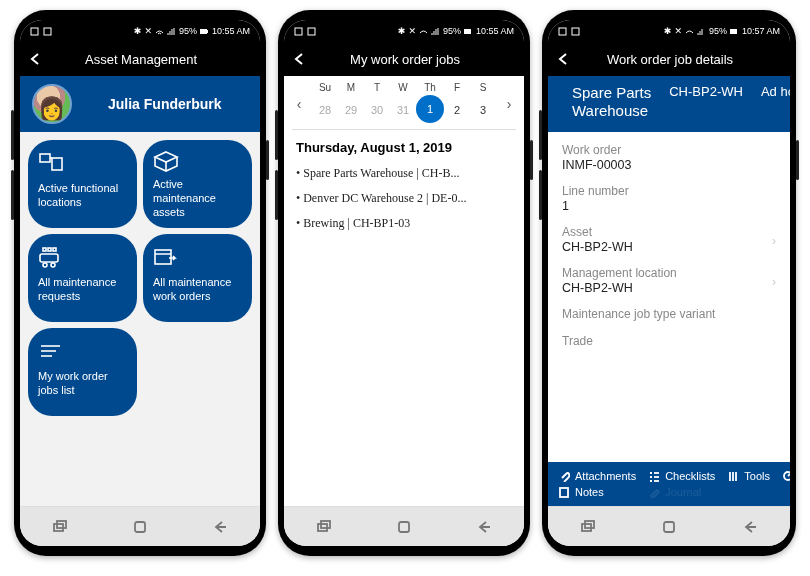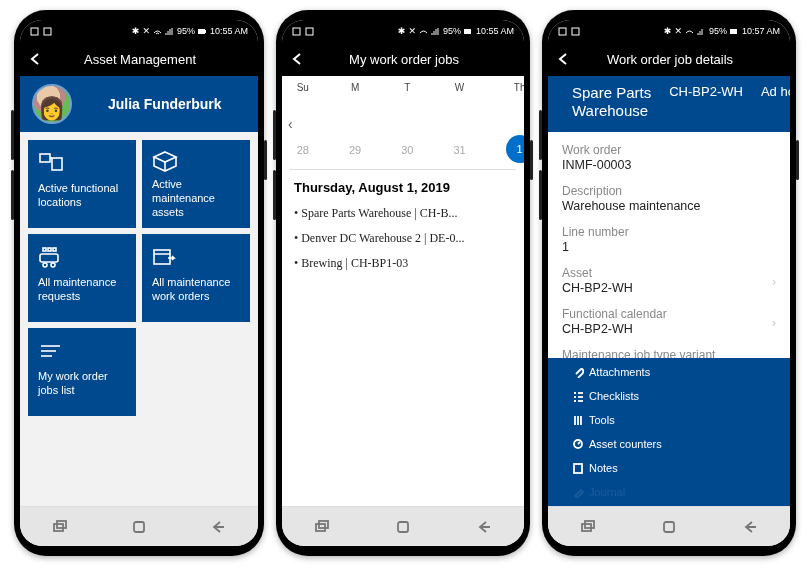--- a/index.html
+++ b/index.html
@@ -103,35 +103,35 @@
   .tile {
     background:#00498e;
     color:#fff;
     padding:10px 10px;
     display:flex;
     flex-direction:column;
     justify-content:flex-start;
     font-size:11px;
     line-height:1.25;
     gap:6px;
+    border-radius:24px;
   }
   .tile .t-icon { height:26px; display:flex; align-items:center;}
   .tile .t-icon svg { width:26px; height:22px; fill:none; stroke:#fff; stroke-width:1.6;}
   
   .cal-head {
     display:flex; align-items:center; padding:6px 6px 0;
     gap:4px;
   }
   .cal-nav { width:18px; text-align:center; color:#555; font-size:14px; }
   .cal-days {
     flex:1;
     display:grid;
     grid-template-columns: repeat(7,1fr);
     text-align:center;
-    gap:40px;
   }
   .dow { font-size:10px; color:#444; padding-bottom:2px;}
   .dnum { font-size:11px; color:#aaa; height:30px; display:flex; align-items:center; justify-content:center;}
   .dnum.current { background:#006fc9; color:#fff; border-radius:50%; width:28px; height:28px; margin:0 auto;}
   .dnum.inmonth { color:#333; }
   .cal-divider { border-top:1px solid #ddd; margin:4px 8px 0;}
   .cal-date { font-weight:600; font-size:13px; padding:10px 12px 6px; }
   .cal-item { font-size:12px; padding:5px 12px; color:#222;font-family:Liberation Serif, serif;}
   .cal-item::before { content:"• "; }
   
@@ -148,24 +148,23 @@
   .p3-tabs .tab.main { font-size:15px; line-height:1.2; }
   .detail-body { flex:1; overflow:hidden; padding:6px 14px 0; font-size:11px; color:#555;}
   .field { padding:5px 0 7px; position:relative;}
   .field .lab { font-size:12px; color:#888; margin-bottom:1px;}
   .field .val { font-size:12.5px; color:#222;}
   .field .chev { position:absolute; right:0; top:14px; color:#ccc; font-size:12px;}
   .actions {
     background:#00498e;
     color:#fff;
     display:grid;
-    grid-template-columns: repeat(1,1fr);
+    grid-template-columns: repeat(4,1fr);
     font-size:11px;
-    padding:6px 18px;
-    row-gap:8px;
+    padding:6px 4px;
   }
   .action { display:flex; align-items:center; gap:5px; padding:2px 6px; white-space:nowrap;}
   .action svg { width:12px; height:12px; fill:none; stroke:#fff; stroke-width:1.8;}
   .action.ghost { color:rgba(255,255,255,.1);}
   .action.ghost svg { stroke: rgba(255,255,255,.1);}
   
   .navbar {
     background:#e5e5e5;
     height:40px;
     display:flex;
@@ -406,34 +405,30 @@
       </div>
       <div class="tab">CH-BP2-WH</div>
       <div class="tab">Ad hoc</div>
     </div>
     <div class="detail-body content">
       <div class="field">
         <div class="lab">Work order</div>
         <div class="val">INMF-00003</div>
       </div>
       <div class="field">
-        <div class="lab">Description</div>
-        <div class="val">Warehouse maintenance</div>
-      </div>
-      <div class="field">
         <div class="lab">Line number</div>
         <div class="val">1</div>
       </div>
       <div class="field">
         <div class="lab">Asset</div>
         <div class="val">CH-BP2-WH</div>
         <div class="chev">›</div>
       </div>
       <div class="field">
-        <div class="lab">Functional calendar</div>
+        <div class="lab">Management location</div>
         <div class="val">CH-BP2-WH</div>
         <div class="chev">›</div>
       </div>
       <div class="field">
         <div class="lab">Maintenance job type variant</div>
       </div>
       <div class="field">
         <div class="lab">Trade</div>
       </div>
     </div>

